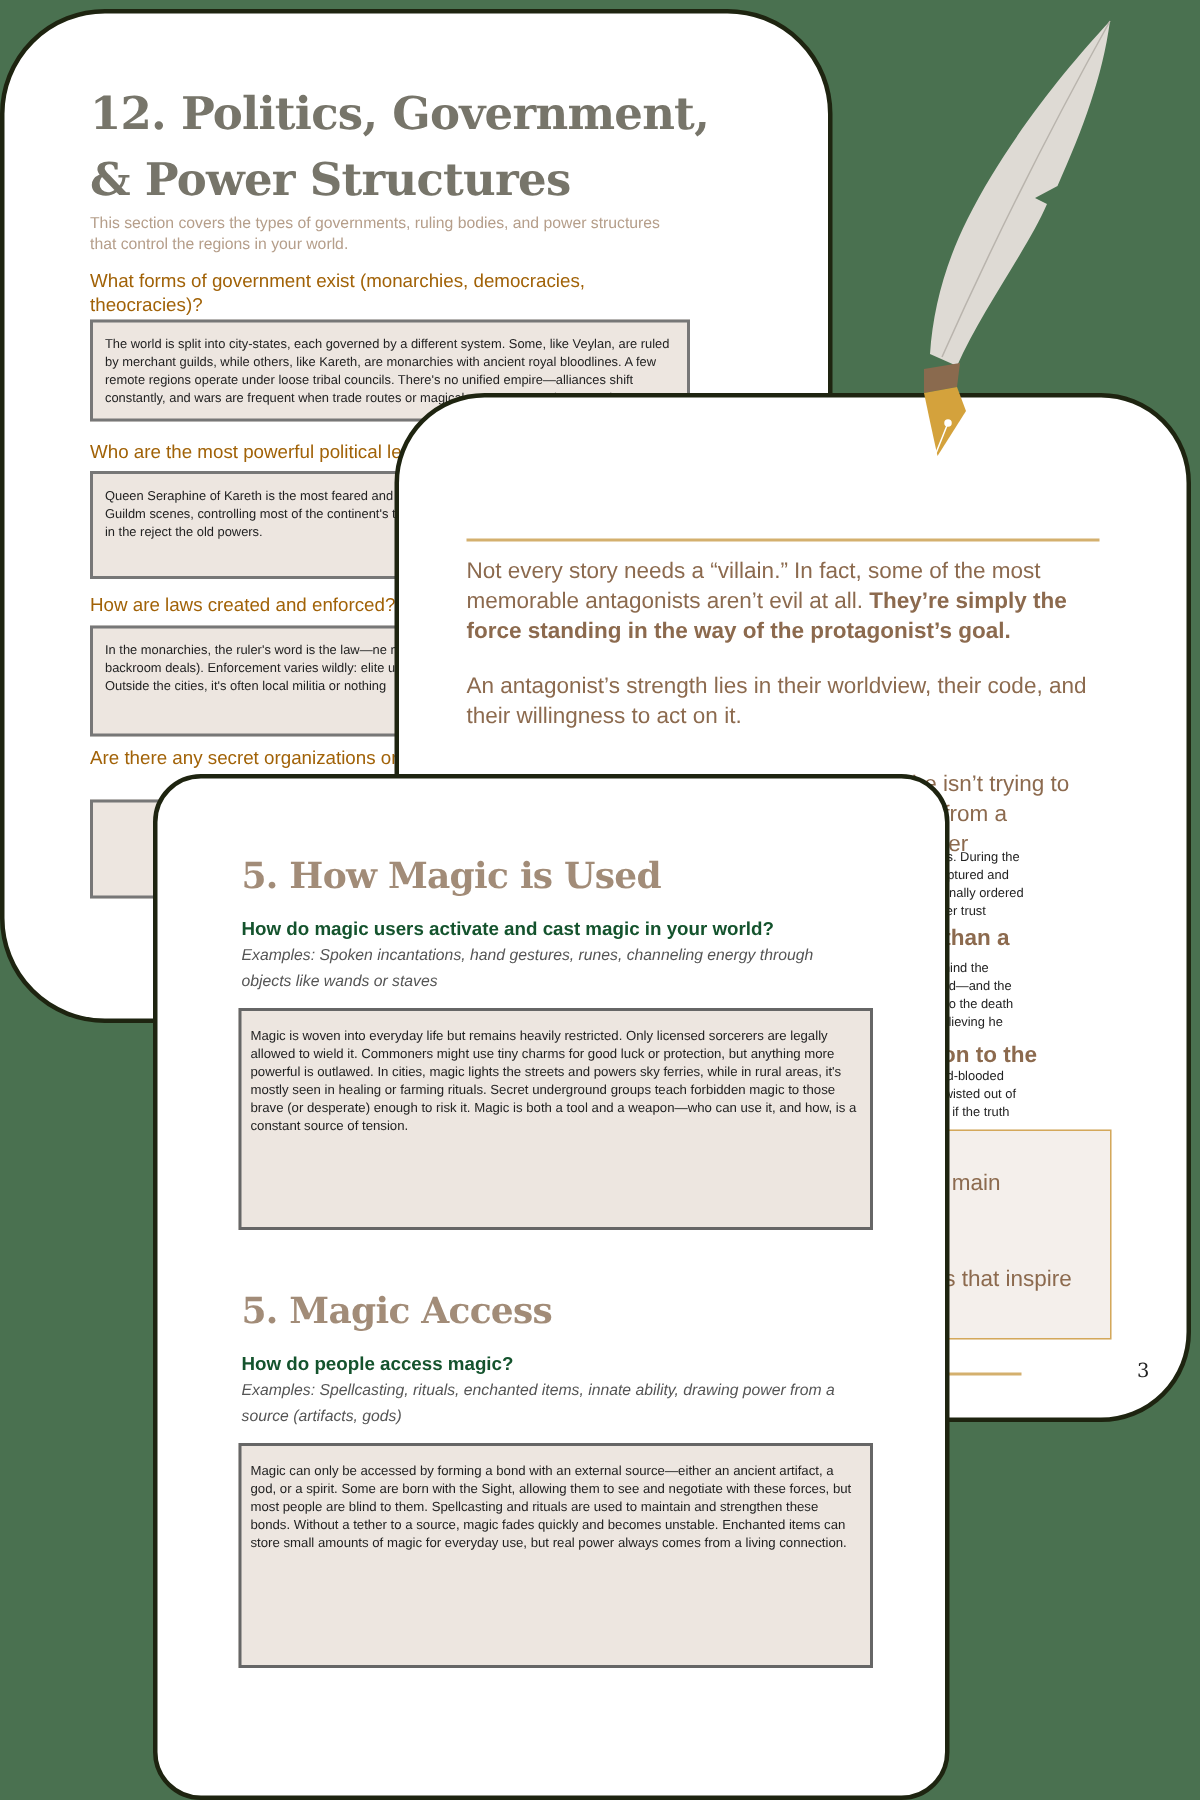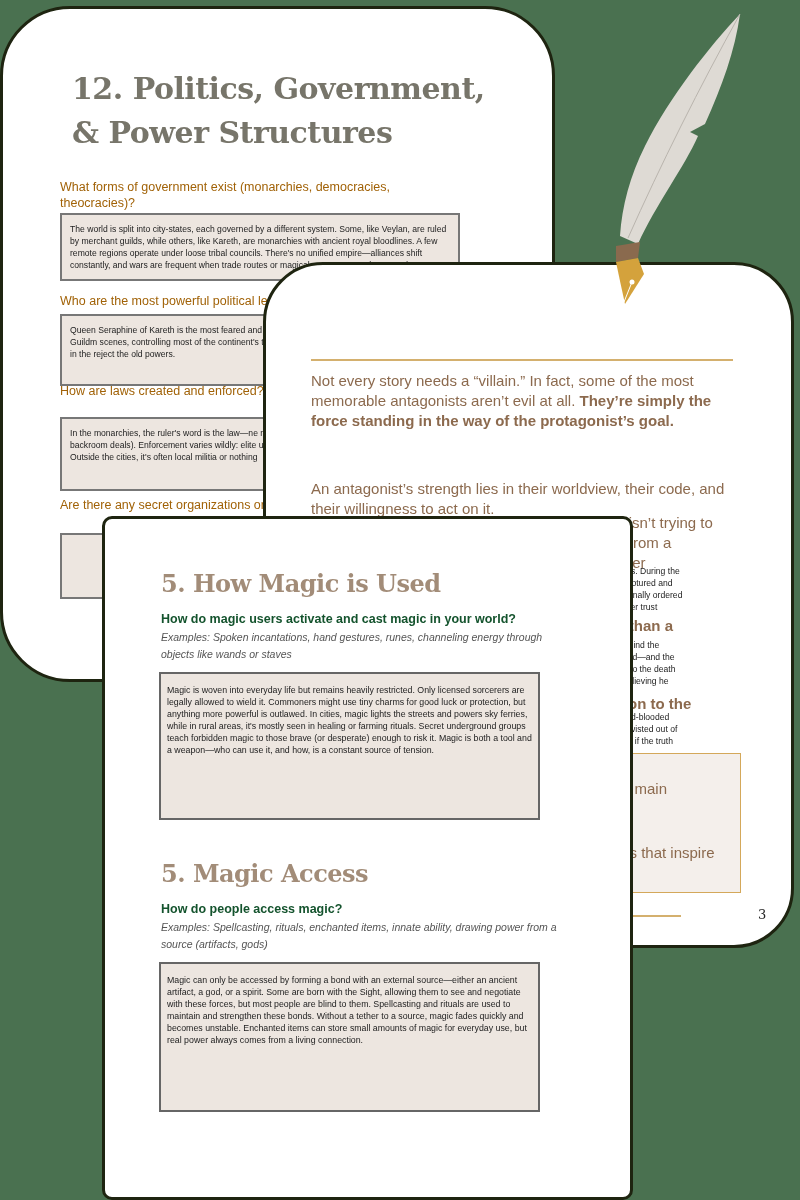--- a/index.html
+++ b/index.html
@@ -1,67 +1,68 @@
 <!DOCTYPE html>
 <html><head>
 <meta charset="utf-8">
 <style>
   html, body { margin:0; padding:0; }
   body { width:800px; height:1200px; background:#4a7150; position:relative; overflow:hidden; font-family:"Liberation Sans", sans-serif; }
   .page { position:absolute; background:#fff; border:3px solid #1e2410; box-sizing:border-box; overflow:hidden; }
   #page-a { left:0; top:6px; width:555px; height:676px; border-radius:70px; }
   #page-b { left:263px; top:262px; width:531px; height:686px; border-radius:60px; z-index:2; }
-  #page-c { left:102px; top:516px; width:531px; height:684px; border-radius:10px; z-index:3; }
+  #page-c { left:102px; top:516px; width:531px; height:684px; border-radius:32px; z-index:3; }
 
-  .a-title { position:absolute; left:57px; top:46px; width:420px; font-family:"DejaVu Serif", serif; font-weight:bold; font-size:30px; line-height:44px; color:#77756a; margin:12px; letter-spacing:-0.5px; }
+  .a-title { position:absolute; left:57px; top:46px; width:420px; font-family:"DejaVu Serif", serif; font-weight:bold; font-size:30px; line-height:44px; color:#77756a; margin:0; letter-spacing:-0.5px; }
   .a-intro { position:absolute; left:57px; top:133px; width:400px; font-size:10.5px; line-height:14px; color:#b59e8a; }
   .a-q { position:absolute; left:57px; font-size:12.5px; line-height:16px; color:#a16207; width:380px; }
   .a-box { position:absolute; left:57px; width:400px; background:#ede6e0; border:2px solid #777; box-sizing:border-box; padding:8px 8px; font-size:8.6px; line-height:12px; color:#222; }
 
   .b-title { position:absolute; left:45px; top:48px; font-family:"DejaVu Serif", serif; font-weight:bold; font-size:21px; color:#8c6a4e; margin:0; letter-spacing:-0.5px; }
   .b-rule { position:absolute; left:45px; top:94px; width:422px; height:2px; background:#d4b06e; }
   .b-p { position:absolute; left:45px; width:430px; font-size:15px; line-height:20px; color:#8c6a4e; margin:0; }
   .b-p b { font-weight:bold; }
   .b-small { position:absolute; font-size:8.6px; line-height:12px; color:#222; white-space:nowrap; }
   .b-h { position:absolute; font-size:15px; font-weight:bold; color:#8c6a4e; white-space:nowrap; }
   .b-box { position:absolute; left:45px; top:488px; width:430px; height:140px; background:#f4efeb; border:1.5px solid #d4a85a; box-sizing:border-box; }
   .b-boxtext { position:absolute; font-size:15px; color:#8c6a4e; white-space:nowrap; }
   .b-foot-rule { position:absolute; left:180px; top:650px; width:235px; height:2px; background:#d4b06e; }
   .b-pnum { position:absolute; left:492px; top:642px; font-family:"DejaVu Serif", serif; font-size:13px; color:#222; }
 
   .c-title { position:absolute; left:56px; font-family:"DejaVu Serif", serif; font-weight:bold; font-size:24px; color:#a28c78; margin:0; letter-spacing:-0.5px; }
   .c-q { position:absolute; left:56px; font-size:12.5px; font-weight:bold; color:#14532d; }
   .c-ex { position:absolute; left:56px; width:400px; font-size:10.5px; line-height:17px; font-style:italic; color:#555; }
-  .c-box { position:absolute; left:54px; width:381px; background:#ede6e0; border:2.5px solid #666; box-sizing:border-box; padding:10px 6px; font-size:8.8px; line-height:12px; color:#222; }
+  .c-box { position:absolute; left:54px; width:423px; background:#ede6e0; border:2.5px solid #666; box-sizing:border-box; padding:10px 6px; font-size:8.8px; line-height:12px; color:#222; }
 
   #quill { position:absolute; left:560px; top:6px; width:220px; height:300px; z-index:5; }
 </style>
 </head>
 <body>
 
 <div class="page" id="page-a">
   <h1 class="a-title">12. Politics, Government, &amp; Power Structures</h1>
+  <div class="a-intro">This section covers the types of governments, ruling bodies, and power structures that control the regions in your world.</div>
 
   <div class="a-q" style="top:170px;">What forms of government exist (monarchies, democracies, theocracies)?</div>
   <div class="a-box" style="top:204px;height:68px;">The world is split into city-states, each governed by a different system. Some, like Veylan, are ruled by merchant guilds, while others, like Kareth, are monarchies with ancient royal bloodlines. A few remote regions operate under loose tribal councils. There's no unified empire—alliances shift constantly, and wars are frequent when trade routes or magical resources are threatened.</div>
 
   <div class="a-q" style="top:284px;">Who are the most powerful political leaders?</div>
   <div class="a-box" style="top:305px;height:72px;">Queen Seraphine of Kareth is the most feared and oath-bound sorcerers. In Veylan, the High Guildm scenes, controlling most of the continent's trade i rogue warlord, Caelen the Unbound, rising in the reject the old powers.</div>
 
-  <div class="a-q" style="top:374px;">How are laws created and enforced?</div>
+  <div class="a-q" style="top:386px;">How are laws created and enforced?</div>
   <div class="a-box" style="top:408px;height:74px;">In the monarchies, the ruler's word is the law—ne merchant-run city-states, laws are voted on by gu backroom deals). Enforcement varies wildly: elite uphold royal law in the kingdoms, while private m Outside the cities, it's often local militia or nothing</div>
 
   <div class="a-q" style="top:488px;">Are there any secret organizations or cons behind the scenes?</div>
   <div class="a-box" style="top:524px;height:66px;"></div>
 </div>
 
 <div class="page" id="page-b">
   <div class="b-rule"></div>
   <p class="b-p" style="top:106px;"><span>Not every story needs a “villain.” In fact, some of the most memorable antagonists aren’t evil at all. </span><b>They’re simply the force standing in the way of the protagonist’s goal.</b></p>
-  <p class="b-p" style="top:183px;margin-top:31px;">An antagonist’s strength lies in their worldview, their code, and their willingness to act on it.</p>
+  <p class="b-p" style="top:183px;">An antagonist’s strength lies in their worldview, their code, and their willingness to act on it.</p>
   <p class="b-p" style="top:248px;">Think of Dolores Umbridge in Harry Potter. She isn’t trying to</p>
 
   <div class="b-p" style="left:322px;top:268px;width:auto;">omes from a</div>
   <div class="b-p" style="left:322px;top:288px;width:auto;">akes her</div>
   <div class="b-p" style="left:322px;top:306px;width:auto;">ble.</div>
   <div class="b-small" style="left:322px;top:300px;">understands. During the</div>
   <div class="b-small" style="left:322px;top:312px;">ily—was captured and</div>
   <div class="b-small" style="left:322px;top:324px;">army, personally ordered</div>
   <div class="b-small" style="left:322px;top:336px;">den, to never trust</div>
   <div class="b-h" style="left:322px;top:352px;">ather than a</div>

